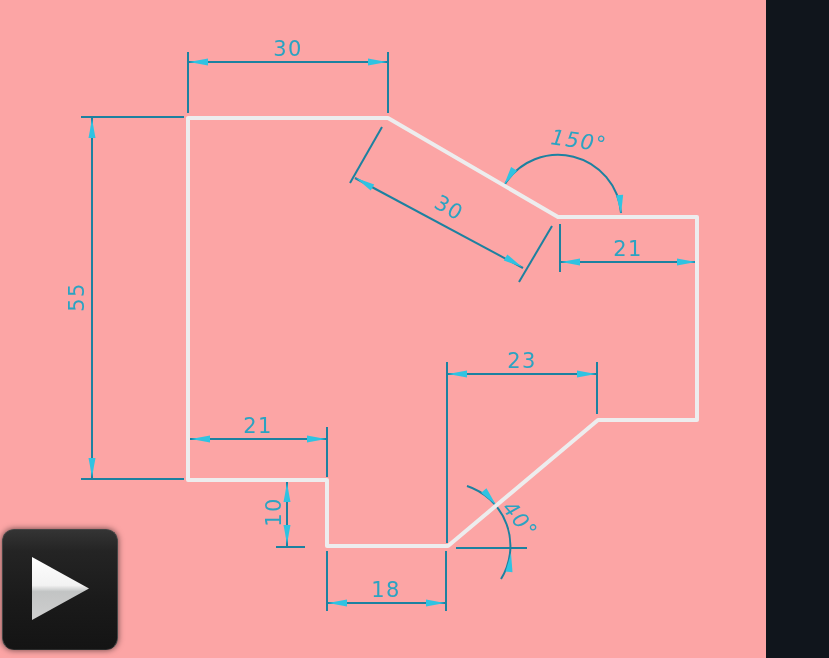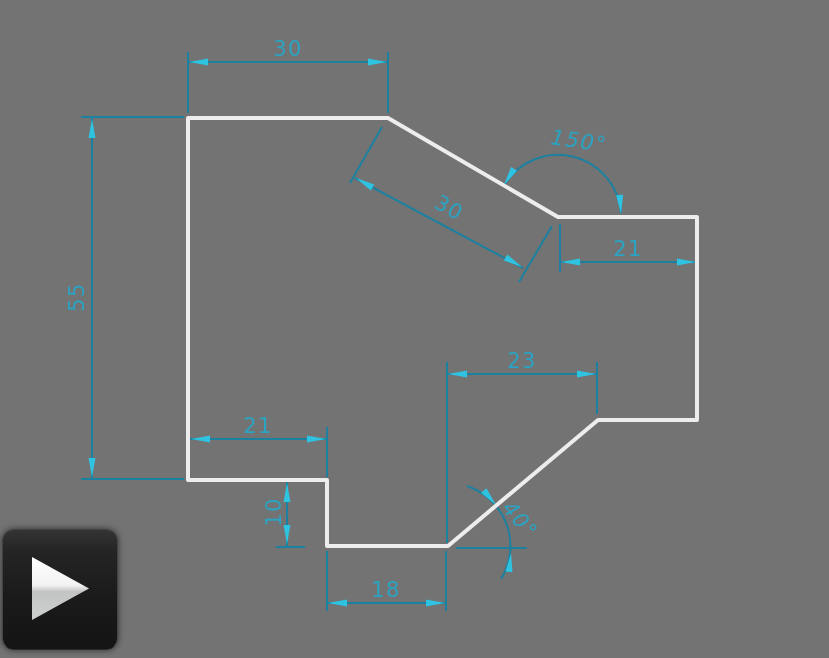--- a/index.html
+++ b/index.html
@@ -1,19 +1,19 @@
 <!DOCTYPE html>
 <html><head>
 <meta charset="utf-8">
 <style>
   html,body{margin:0;padding:0;background:#10151c;}
   .stage{
     position:relative;
-    width:829px;height:658px;
-    background:#737373;
+    width:766px;height:658px;
+    background:#fca5a5;
     overflow:hidden;
     font-family:"DejaVu Sans", sans-serif;
   }
   svg{position:absolute;left:0;top:0;}
   .dim-line{stroke:#1c81a0;stroke-width:2;fill:none;}
   .dim-arrow{fill:#2fc3e2;stroke:none;}
   .dim-text{
     fill:#2ba3c2;
     font-family:"DejaVu Sans", sans-serif;
     font-size:21px;

